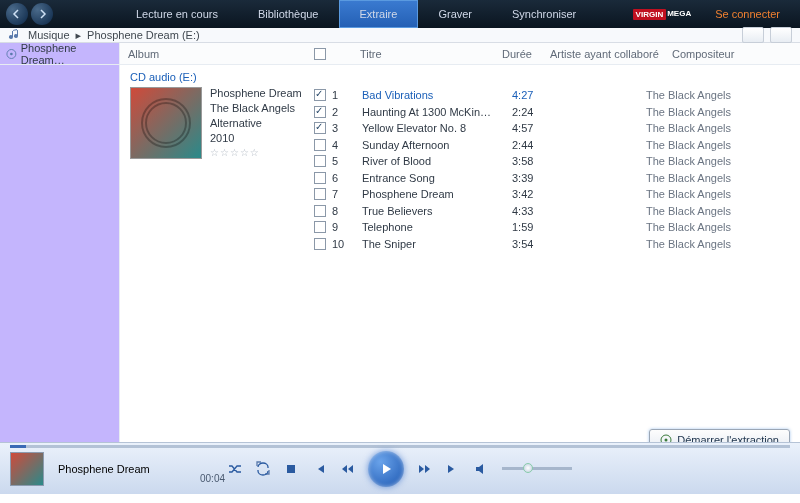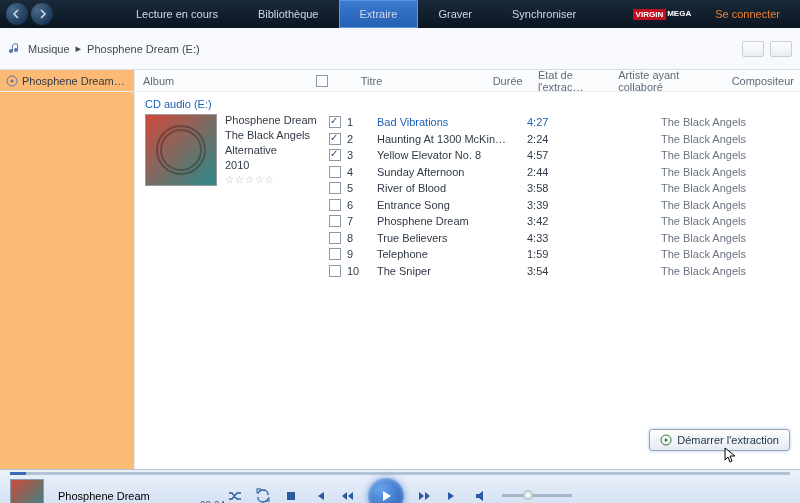--- a/index.html
+++ b/index.html
@@ -8,28 +8,28 @@
 .topbar { height: 28px; background: linear-gradient(#1a2a3a, #0a1520); display: flex; align-items: center; padding: 0 6px; }
 .nav-btn { width: 22px; height: 22px; border-radius: 50%; background: radial-gradient(circle at 30% 30%, #4a6a8a, #0a2545); display: flex; align-items: center; justify-content: center; margin-right: 3px; color: #cfe1f5; cursor: pointer; }
 .nav-btn svg { width: 10px; height: 10px; }
 .tabs { display: flex; margin-left: 60px; gap: 0; height: 100%; align-items: stretch; }
 .tab { padding: 0 20px; color: #d0d8e8; display: flex; align-items: center; cursor: pointer; font-size: 11px; }
 .tab.active { background: linear-gradient(#3a7ad0, #2460b5); border: 1px solid #5a9ae0; }
 .shop-tag { margin-left: auto; color: #a0b0c8; display: flex; align-items: flex-start; padding: 0 10px; font-size: 9px; }
 .shop-tag .vm { background: #c01020; color: #fff; font-weight: bold; padding: 1px 3px; margin-right: 1px; font-size: 8px; border-radius: 1px; }
 .login { color: #f08030; padding: 0 14px; display: flex; align-items: center; cursor: pointer; }
 
-.crumbbar { height: 42px; border-bottom: 1px solid #d8dde5; display: flex; align-items: center; padding: 0 8px; background: #f7f9fc; }
+.crumbbar { height: 15px; border-bottom: 1px solid #d8dde5; display: flex; align-items: center; padding: 0 8px; background: #f7f9fc; }
 .crumbbar span { color: #404850; }
 .crumb-sep { margin: 0 6px; color: #808a95; }
 .crumbbar .tools { margin-left: auto; display: flex; gap: 6px; }
 .tool { width: 22px; height: 16px; border: 1px solid #c7ced8; border-radius: 2px; background: linear-gradient(#fff,#e8edf3); cursor: pointer; }
 
 .main { display: flex; height: calc(100% - 26px - 26px - 52px); }
-.side { width: 135px; border-right: 1px solid #e7ecf2; background: #fdba74; }
+.side { width: 120px; border-right: 1px solid #e7ecf2; background: #c4b5fd; }
 .side-hdr { height: 22px; border-bottom: 1px solid #e7ecf2; display: flex; align-items: center; padding: 0 6px; gap: 4px; color: #303a46; }
 .side-hdr svg { width: 12px; height: 12px; }
 
 .content { flex: 1; overflow: hidden; display: flex; flex-direction: column; }
 .colhdr { height: 22px; border-bottom: 1px solid #e7ecf2; background: #fbfcfd; display: flex; align-items: center; color: #606a78; }
 .colhdr > div { padding: 0 6px; }
 .c-album { width: 188px; padding-left: 8px !important; }
 .c-chk { width: 24px; display:flex; align-items:center; justify-content:center; }
 .c-num { width: 22px; }
 .c-title { width: 142px; }
@@ -131,21 +131,20 @@
 
   <div class="content">
     <div class="colhdr">
       <div class="c-album">Album</div>
       <div class="c-chk">
           <span class="chk"></span>
         </div>
       <div class="c-num"></div>
       <div class="c-title">Titre</div>
       <div class="c-dur">Durée</div>
-      <div class="c-stat">État de l'extrac…</div>
       <div class="c-artist">Artiste ayant collaboré</div>
       <div class="c-comp">Compositeur</div>
     </div>
 
     <div class="body">
       <div class="cdlabel">CD audio (E:)</div>
       <div class="row-area">
         <div class="album-col">
           <div class="cover"></div>
           <div class="meta">

